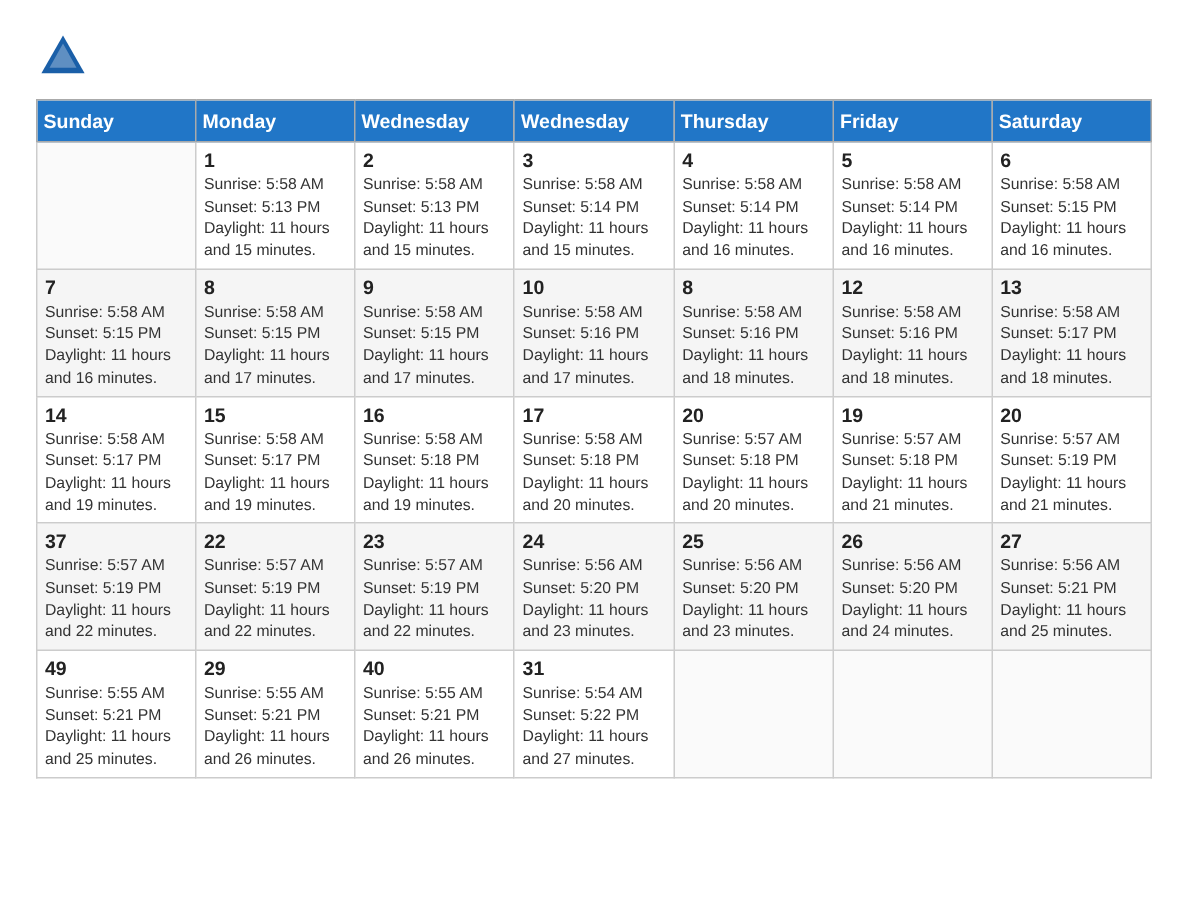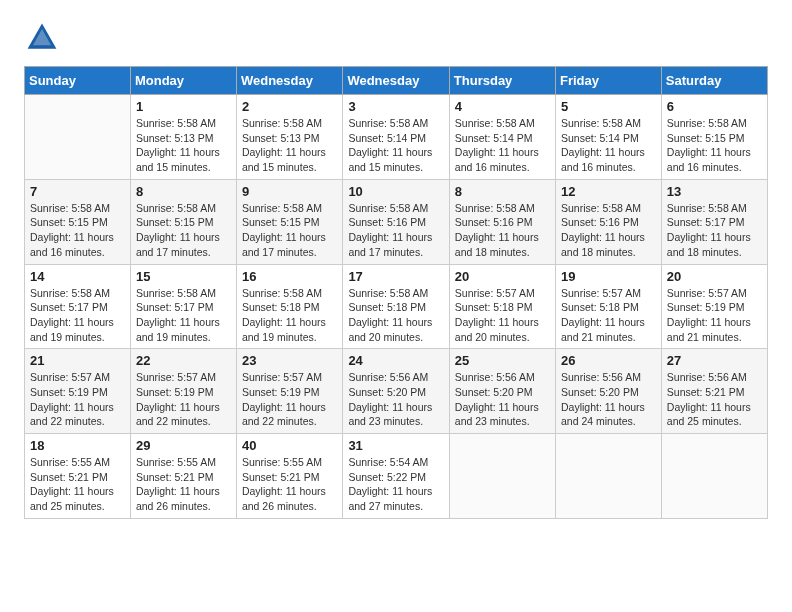--- a/index.html
+++ b/index.html
@@ -262,21 +262,21 @@
         <td>
           <span class="day-num">20</span>
           <div class="day-info" style="white-space: pre-line;">Sunrise: 5:57 AM
 Sunset: 5:19 PM
 Daylight: 11 hours
 and 21 minutes.</div>
         </td>
       </tr>
       <tr>
         <td>
-          <span class="day-num">21</span>
+          <span class="day-num">37</span>
           <div class="day-info" style="white-space: pre-line;">Sunrise: 5:57 AM
 Sunset: 5:19 PM
 Daylight: 11 hours
 and 22 minutes.</div>
         </td>
         <td>
           <span class="day-num">22</span>
           <div class="day-info" style="white-space: pre-line;">Sunrise: 5:57 AM
 Sunset: 5:19 PM
 Daylight: 11 hours
@@ -313,21 +313,21 @@
         <td>
           <span class="day-num">27</span>
           <div class="day-info" style="white-space: pre-line;">Sunrise: 5:56 AM
 Sunset: 5:21 PM
 Daylight: 11 hours
 and 25 minutes.</div>
         </td>
       </tr>
       <tr>
         <td>
-          <span class="day-num">18</span>
+          <span class="day-num">49</span>
           <div class="day-info" style="white-space: pre-line;">Sunrise: 5:55 AM
 Sunset: 5:21 PM
 Daylight: 11 hours
 and 25 minutes.</div>
         </td>
         <td>
           <span class="day-num">29</span>
           <div class="day-info" style="white-space: pre-line;">Sunrise: 5:55 AM
 Sunset: 5:21 PM
 Daylight: 11 hours

